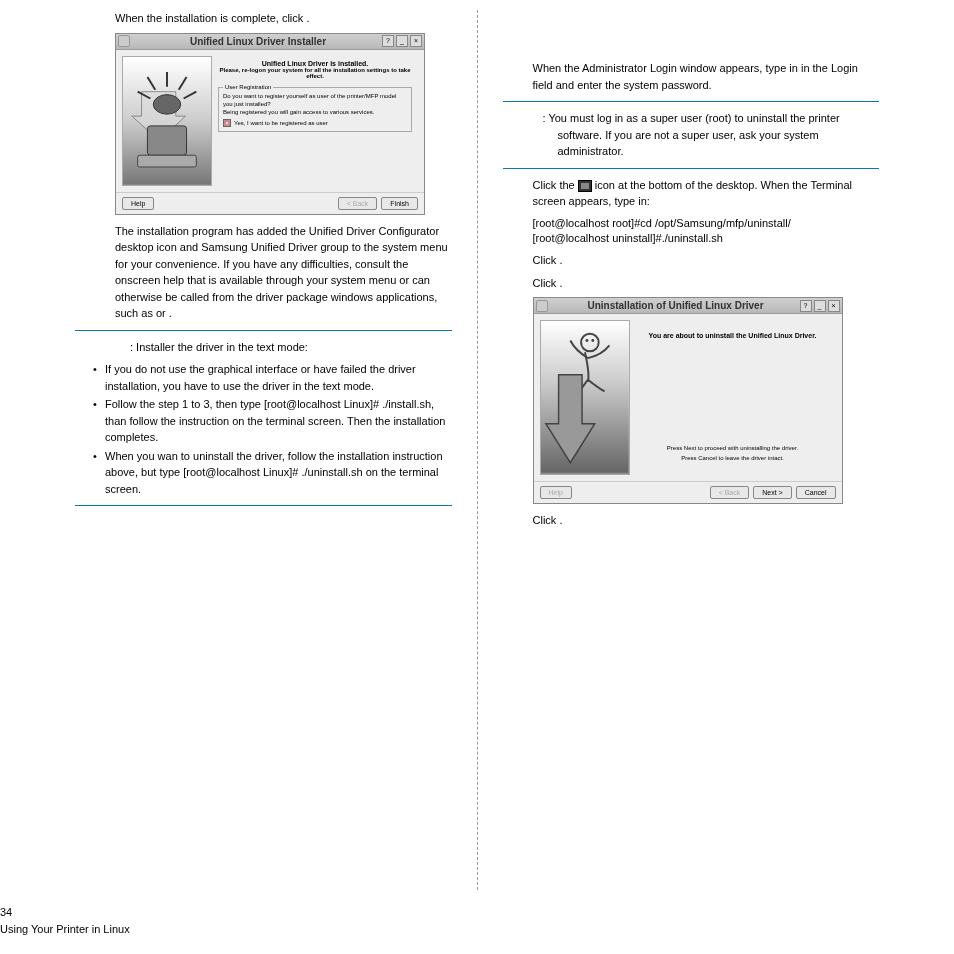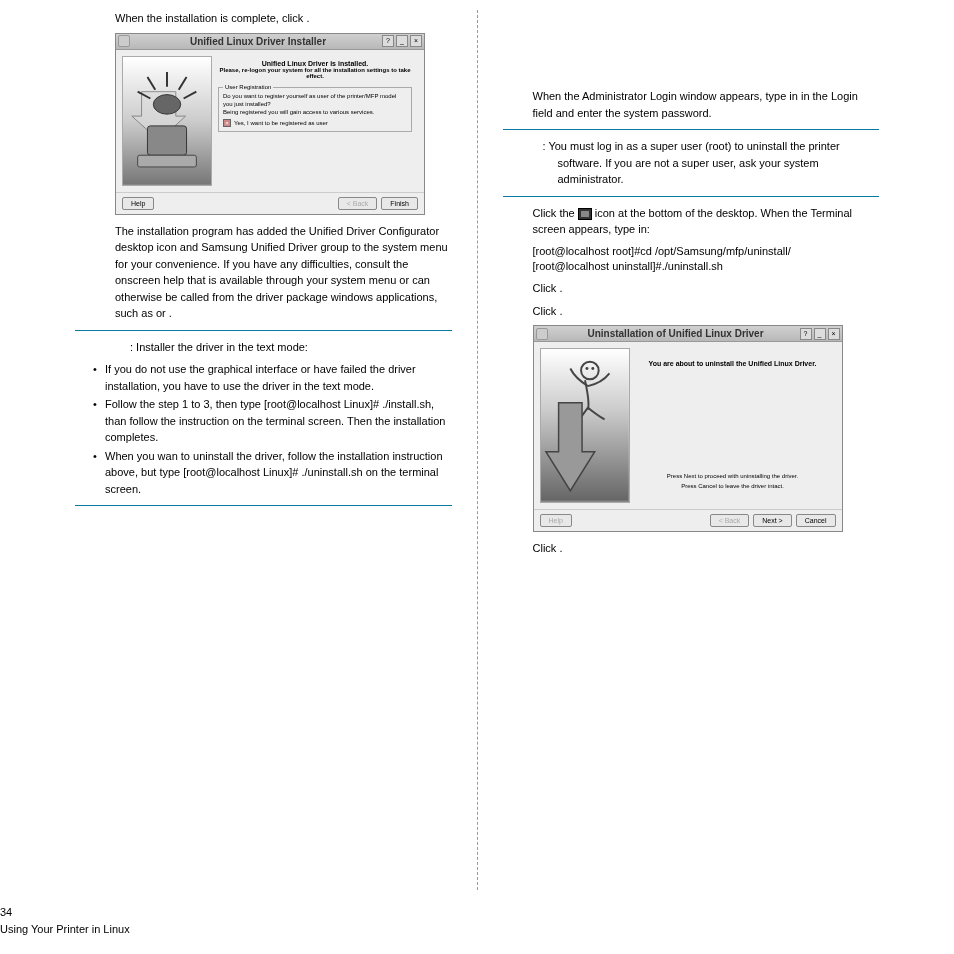--- a/index.html
+++ b/index.html
@@ -178,21 +178,21 @@
       <li>Follow the step 1 to 3, then type [root@localhost Linux]# ./install.sh, than follow the instruction on the terminal screen. Then the installation completes.</li>
       <li>When you wan to uninstall the driver, follow the installation instruction above, but type [root@localhost Linux]# ./uninstall.sh on the terminal screen.</li>
     </ul>
     <hr class="hr-line">
   </div>
 
   <div class="divider"></div>
 
   <div class="col col-right">
     <div style="height:50px;"></div>
-    <div class="para" style="margin-left:30px;margin-top:28px;">
+    <div class="para" style="margin-left:30px;">
       <span>When the Administrator Login window appears, type in </span><span> in the Login field and enter the system password.</span>
     </div>
     <hr class="hr-line">
     <div class="para" style="margin-left:40px; text-indent:-15px; padding-left:15px;">
       <span>: You must log in as a super user (root) to uninstall the printer software. If you are not a super user, ask your system administrator.</span>
     </div>
     <hr class="hr-line">
 
     <div class="para" style="margin-left:30px;">
       <span>Click the </span><span class="term-icon"></span><span> icon at the bottom of the desktop. When the Terminal screen appears, type in:</span>

